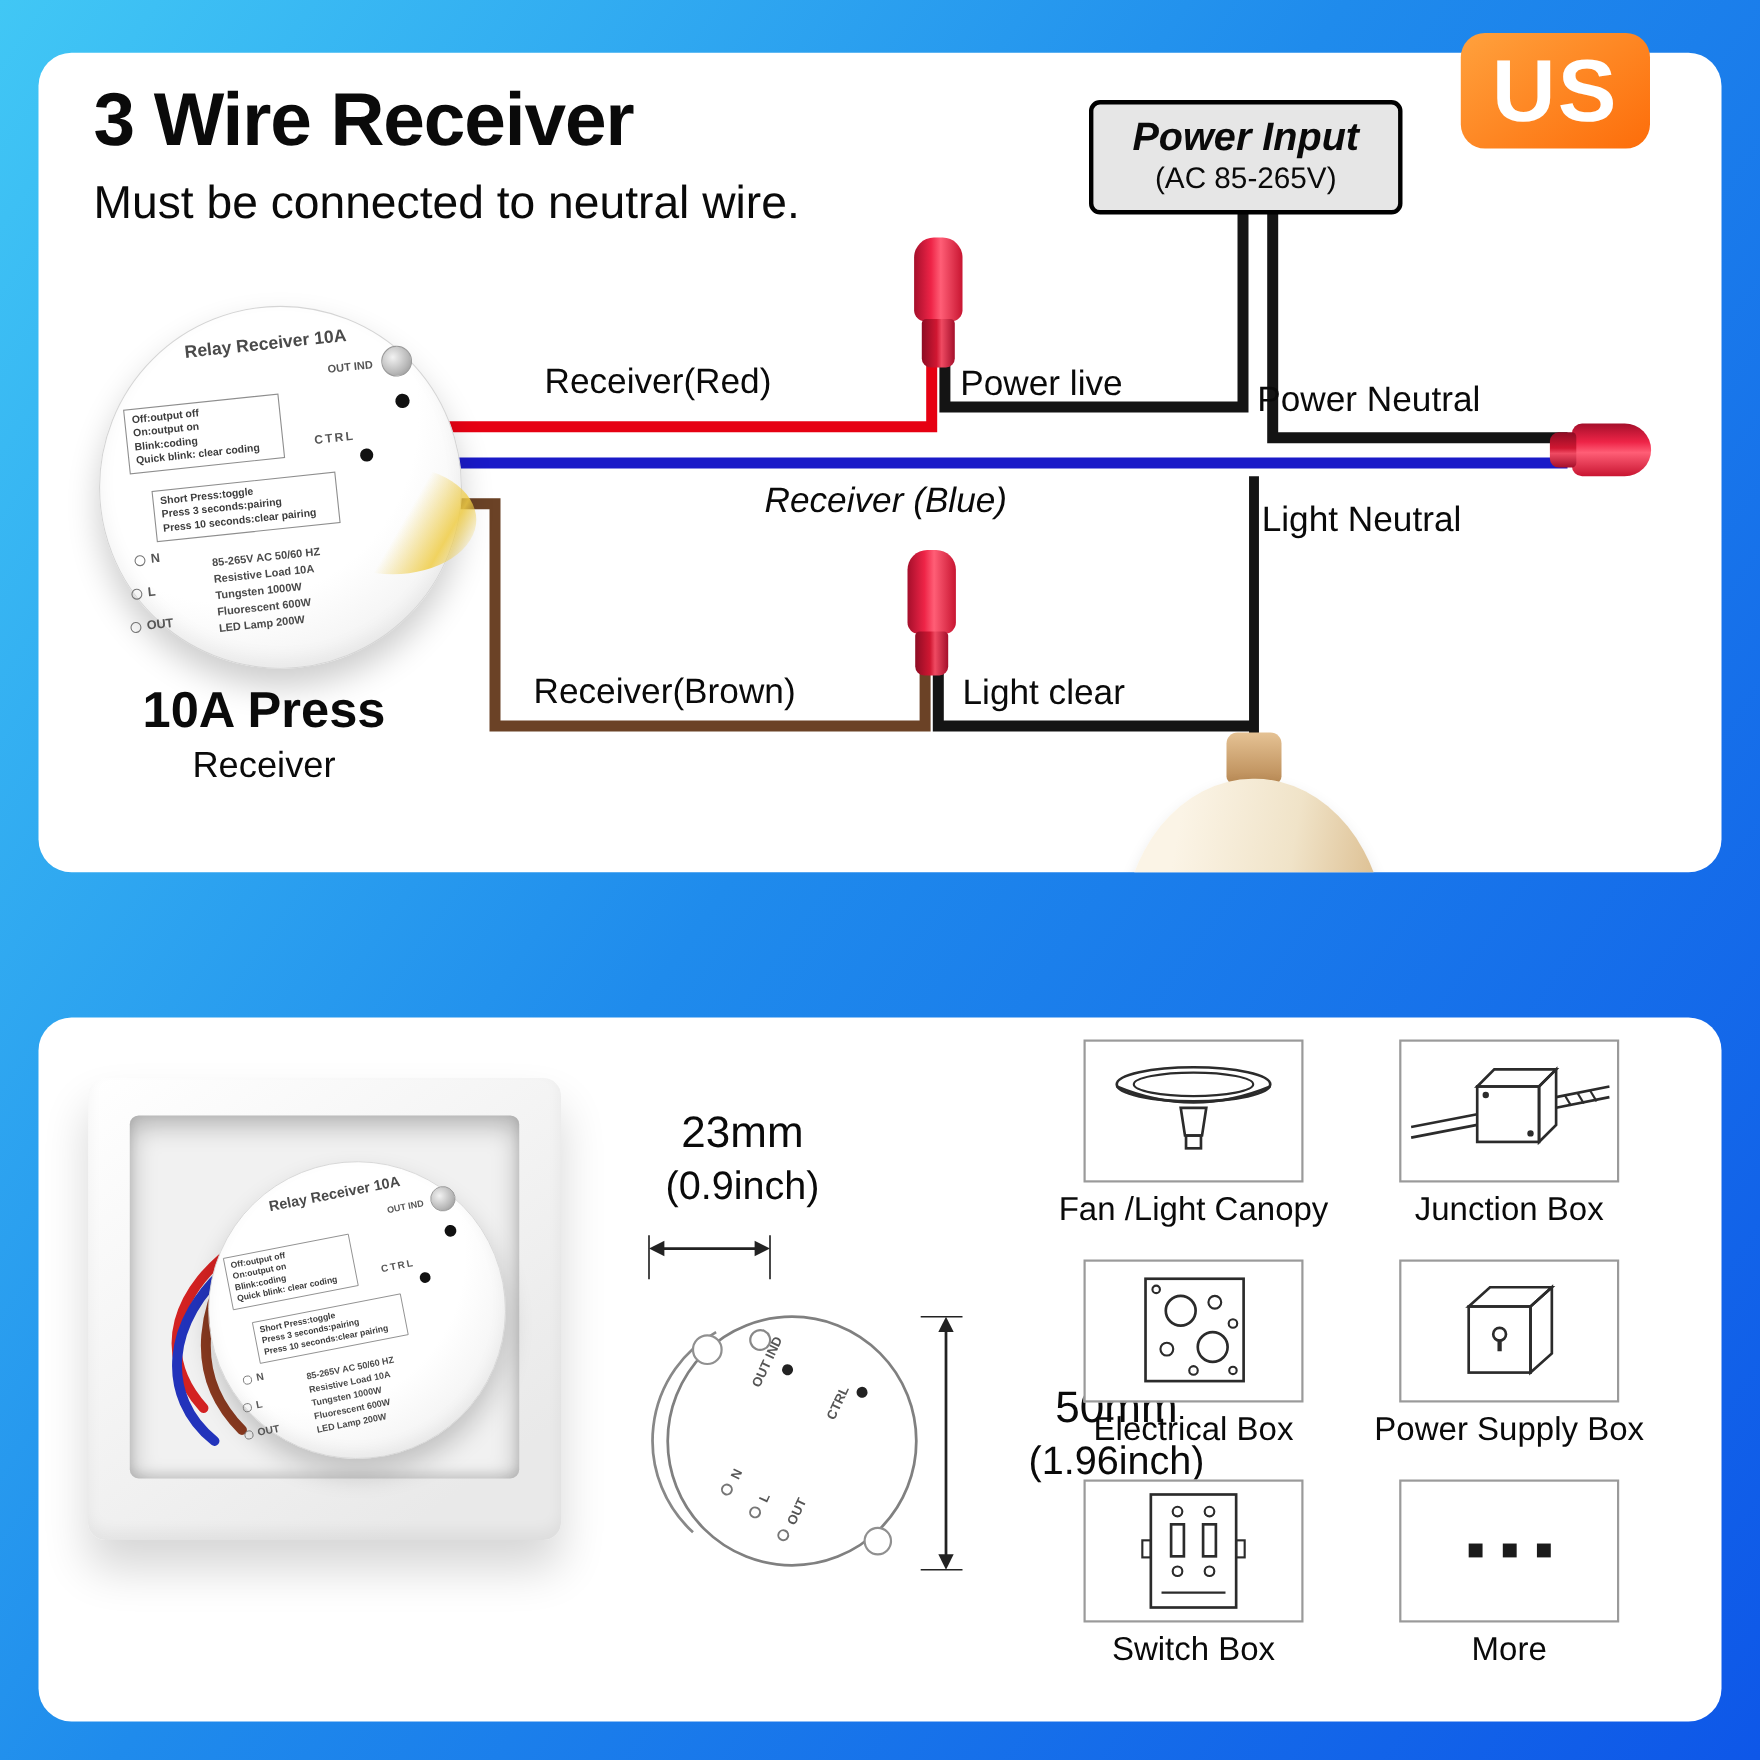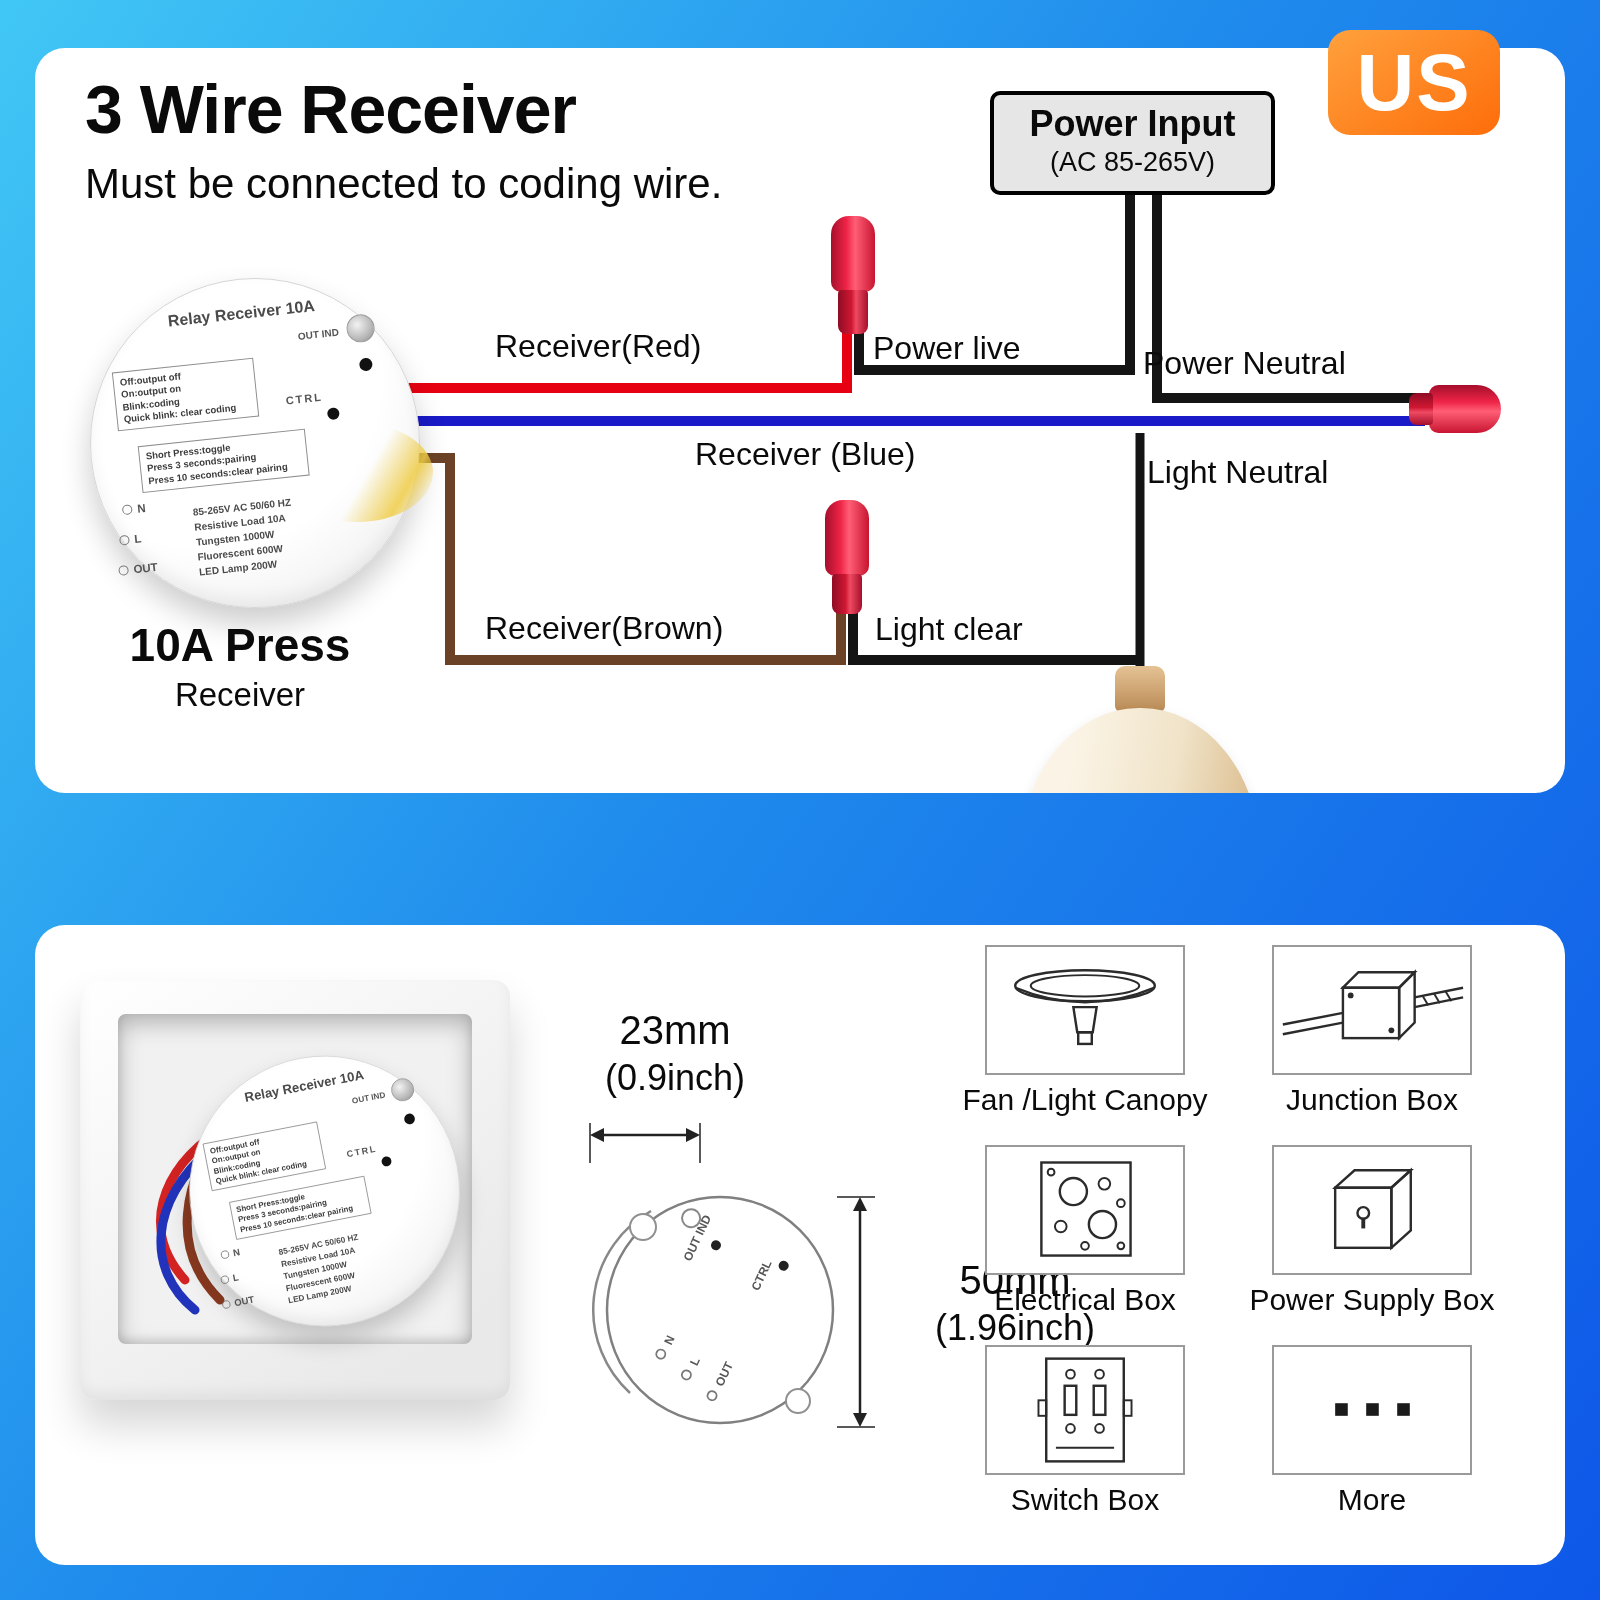--- a/index.html
+++ b/index.html
@@ -13,21 +13,21 @@
   .badge-us{position:absolute;left:1328px;top:30px;width:172px;height:105px;z-index:50;
             background:linear-gradient(145deg,#ffa13d,#fd6d0a);border-radius:22px;
             display:flex;align-items:center;justify-content:center;
             font-size:80px;font-weight:800;color:#fff;letter-spacing:2px;}
 
   .title{position:absolute;left:50px;top:22px;font-size:68px;font-weight:800;letter-spacing:-1px;}
   .subtitle{position:absolute;left:50px;top:112px;font-size:42px;}
 
   .power-box{position:absolute;left:955px;top:43px;width:285px;height:104px;background:#e6e6e6;
              border:4px solid #000;border-radius:10px;text-align:center;box-sizing:border-box;}
-  .power-box .pt{font-size:36px;font-weight:800;margin-top:8px;}
+  .power-box .pt{font-size:36px;font-weight:800;margin-top:8px;font-style:italic;}
   .power-box .ps{font-size:27px;margin-top:2px;}
 
   svg.wires{position:absolute;left:0;top:0;}
 
   .wl{position:absolute;font-size:32px;text-align:left;white-space:nowrap;color:#0a0a0a;}
 
   
   .conn{position:absolute;}
   .conn .cap{position:absolute;background:linear-gradient(90deg,#a50f2b,#ee2447 35%,#ff5e76 55%,#c81531);
              border-radius:18px 18px 10px 10px;}
@@ -110,31 +110,31 @@
       <polyline points="340,373 1390,373" fill="none" stroke="#1a1ac8" stroke-width="10"></polyline>
 
       <polyline points="1105,385 1105,648" fill="none" stroke="#141414" stroke-width="9"></polyline>
 
       <polyline points="348,410 415,410 415,612 806,612 806,540" fill="none" stroke="#6b4226" stroke-width="10"></polyline>
 
       <polyline points="818,540 818,612 1105,612" fill="none" stroke="#141414" stroke-width="10"></polyline>
     </svg>
 
     <div class="title">3 Wire Receiver</div>
-    <div class="subtitle">Must be connected to coding wire.</div>
+    <div class="subtitle">Must be connected to neutral wire.</div>
 
     <div class="power-box">
       <div class="pt">Power Input</div>
       <div class="ps">(AC 85-265V)</div>
     </div>
 
     <div class="wl" style="left:460px;top:280px;width:290px;">Receiver(Red)</div>
     <div class="wl" style="left:838px;top:282px;width:235px;">Power live</div>
     <div class="wl" style="left:1108px;top:297px;width:285px;">Power Neutral</div>
-    <div class="wl" style="left:660px;top:388px;width:300px;">Receiver (Blue)</div>
+    <div class="wl" style="left:660px;top:388px;width:300px;font-style:italic;">Receiver (Blue)</div>
     <div class="wl" style="left:1112px;top:406px;width:280px;">Light Neutral</div>
     <div class="wl" style="left:450px;top:562px;width:300px;">Receiver(Brown)</div>
     <div class="wl" style="left:840px;top:563px;width:235px;">Light clear</div>
 
     <div class="conn">
       <div class="cap" style="left:796px;top:168px;width:44px;height:76px;"></div>
       <div class="neck" style="left:803px;top:242px;width:30px;height:44px;"></div>
     </div>
     <div class="conn">
       <div class="cap" style="left:790px;top:452px;width:44px;height:76px;"></div>

